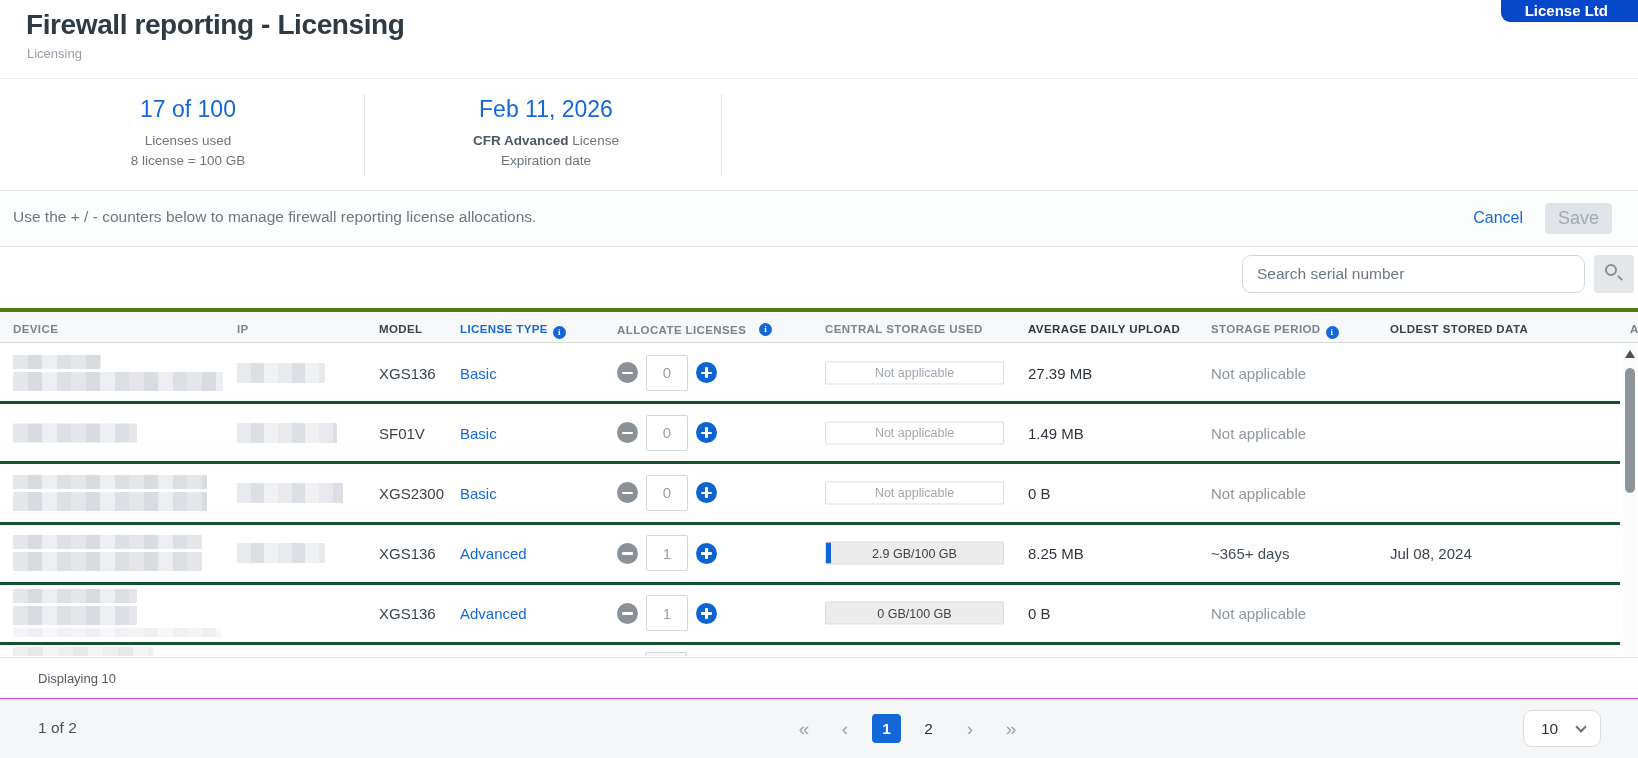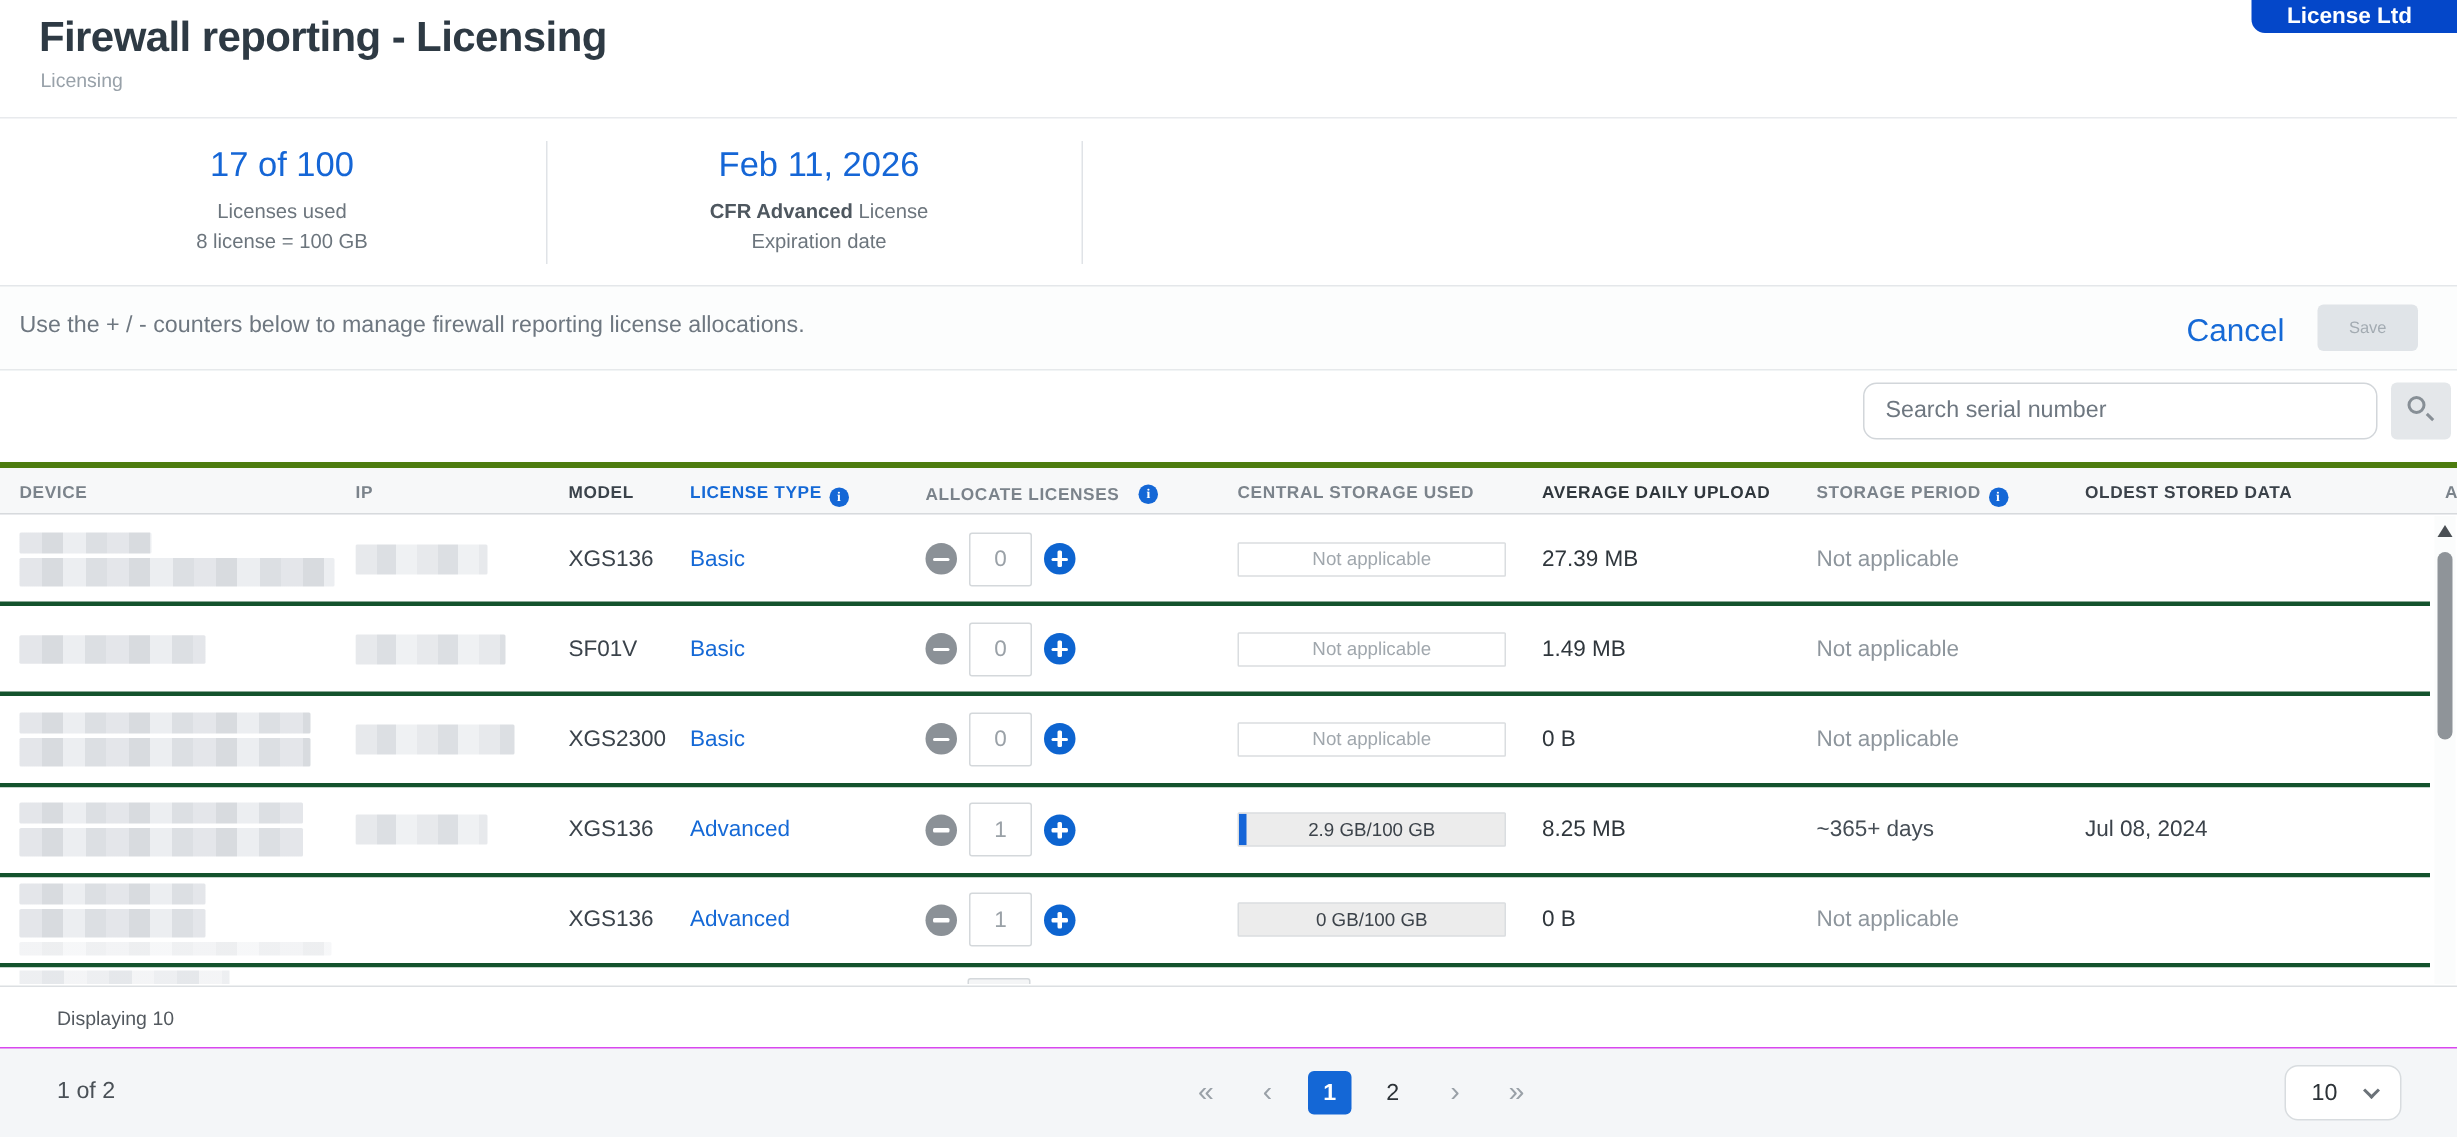--- a/index.html
+++ b/index.html
@@ -21,23 +21,23 @@
   .stat-value { font-size:23px; color:#1566d6; margin-bottom:8px; }
   .stat-line { font-size:13.5px; color:#6c757d; line-height:1.5; }
   .stat-bold { font-weight:bold; color:#4e575f; }
   .stat-divider { position:absolute; top:14px; width:1px; height:82px; background:#e0e3e7; }
   .sd-1 { left:364px; } .sd-2 { left:721px; }
 
   
   .instruction-bar { position:absolute; top:190px; left:0; right:0; height:57px; background:#fcfdfd;
     border-top:1px solid #e4e7ea; border-bottom:1px solid #e6e9eb; }
   .instruction-text { position:absolute; left:13px; top:17px; font-size:15.5px; color:#6e7780; }
-  .cancel-link { position:absolute; right:115px; top:18px; font-size:21px; color:#1569d6; cursor:pointer; background:none; border:none; font-family:inherit; }
+  .cancel-link { position:absolute; right:115px; top:18px; font-size:16px; color:#1569d6; cursor:pointer; background:none; border:none; font-family:inherit; }
   .save-button { position:absolute; right:26px; top:12px; width:67px; height:31px; background:#e0e4e8; color:#a3abb2;
-    border:none; border-radius:4px; font-size:11px; font-family:inherit; }
+    border:none; border-radius:4px; font-size:18px; font-family:inherit; }
 
   
   .search-row { position:absolute; top:248px; left:0; right:0; height:60px; background:#fff; }
   .search-input { position:absolute; left:1242px; top:7px; width:343px; height:38px; border:1px solid #d2d6da;
     border-radius:9px; padding:16px 14px; font-size:15.5px; font-family:inherit; color:#3a4045; outline:none; }
   .search-input::placeholder { color:#6e7780; }
   .search-button { position:absolute; left:1594px; top:7px; width:40px; height:38px; background:#e4e7ea; border:none; border-radius:4px; cursor:pointer; }
   .mag { position:absolute; left:11px; top:9px; width:12px; height:12px; border:2px solid #878f96; border-radius:50%; }
   .mag::after { content:""; position:absolute; left:10px; top:11px; width:6px; height:2px; background:#878f96; transform:rotate(45deg); }
 

